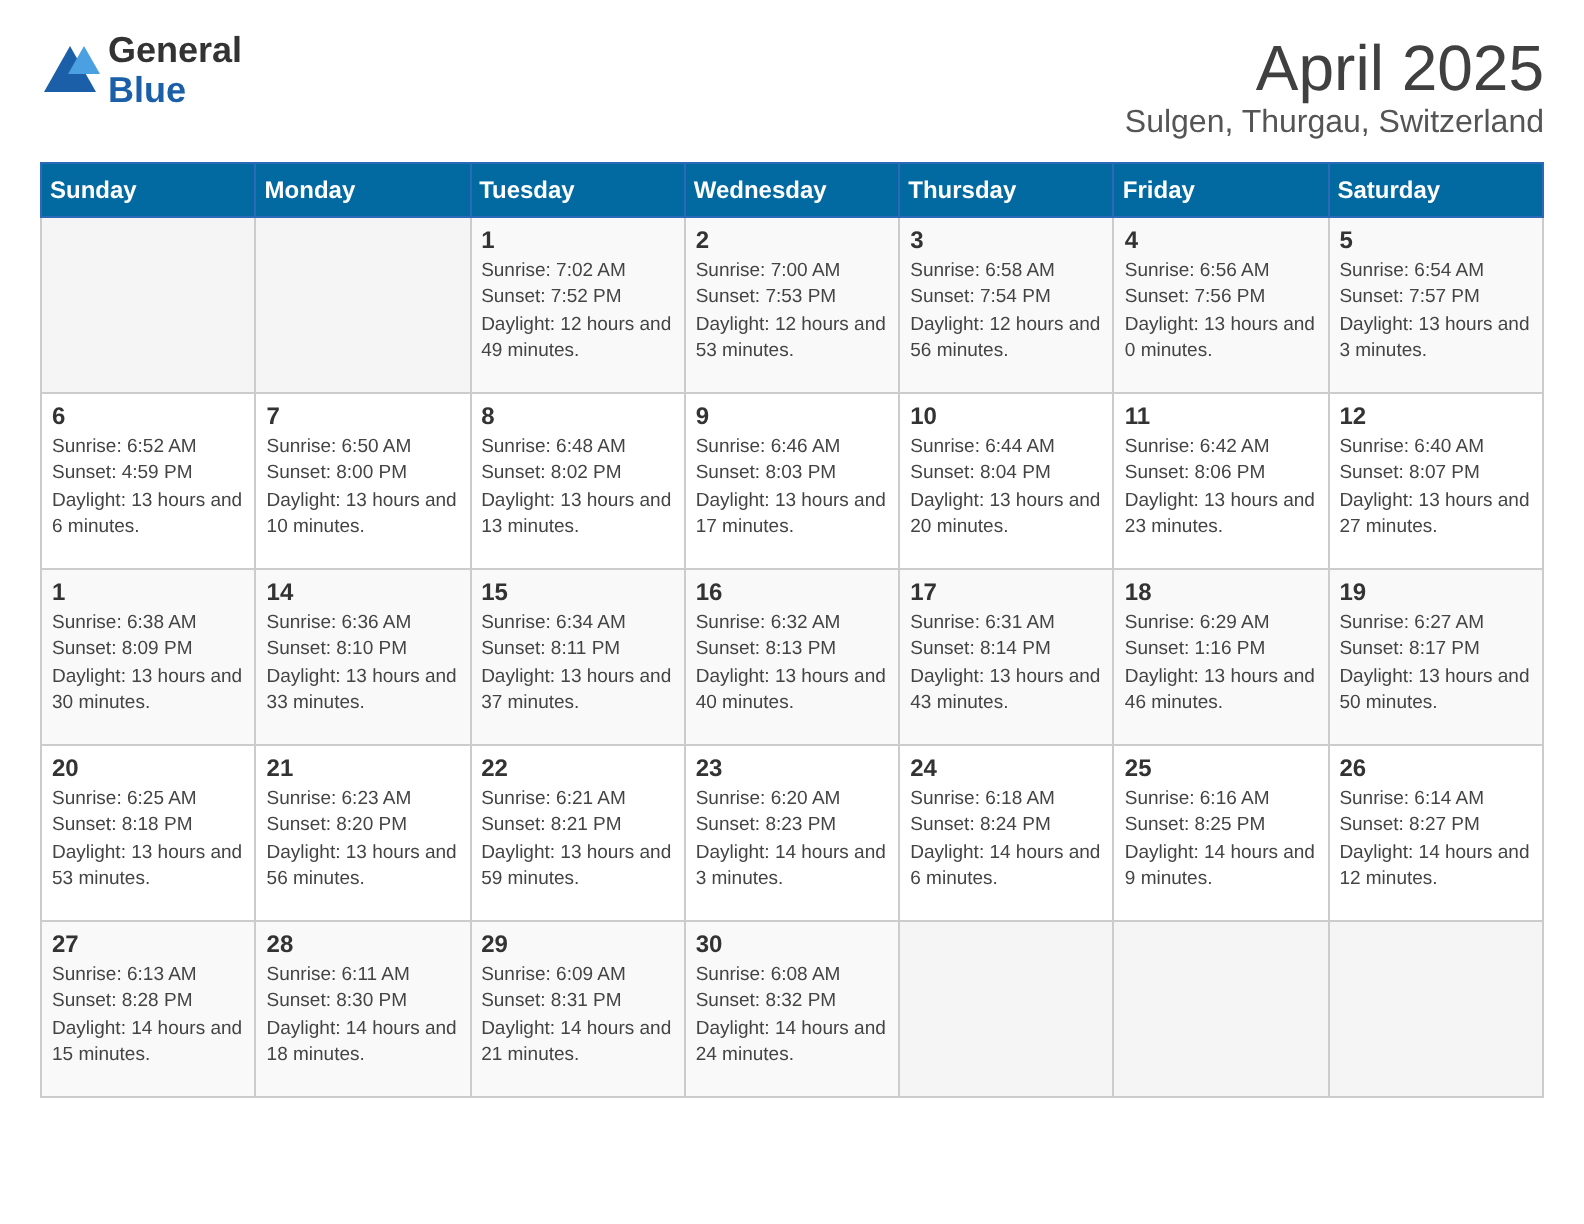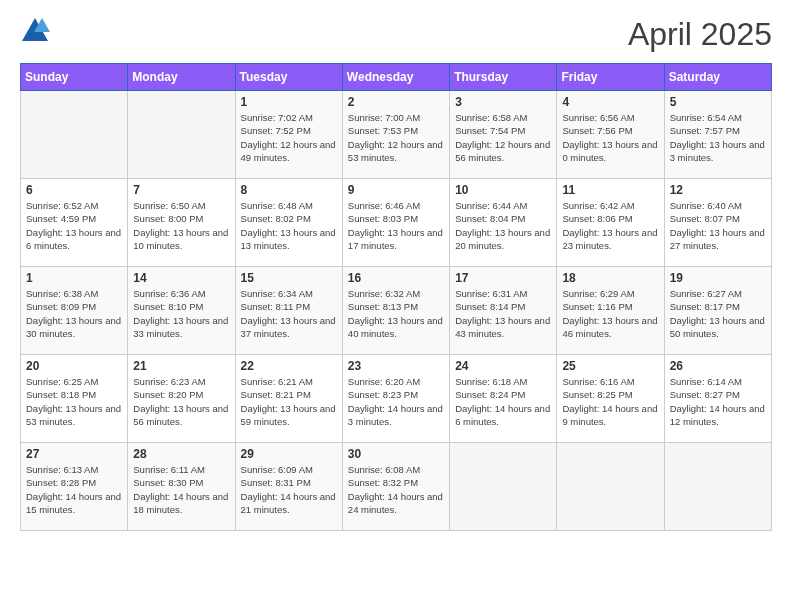--- a/index.html
+++ b/index.html
@@ -52,21 +52,21 @@
     .title-location {
       font-size: 16px;
       color: #555;
     }
     table {
       width: 100%;
       border-collapse: collapse;
       table-layout: fixed;
     }
     thead th {
-      background: #8b5cf6;
+      background: #0369a1;
       color: #fff;
       font-size: 12px;
       font-weight: bold;
       padding: 6px 4px;
       text-align: left;
       border: 1px solid #2a6ab8;
     }
     tbody td {
       vertical-align: top;
       border: 1px solid #ccc;
@@ -99,23 +99,28 @@
 </head>
 <body>
 
 <div class="page">
   <div class="header">
     <div class="logo">
       <svg class="logo-icon" viewBox="0 0 30 30">
         <polygon points="15,2 28,25 2,25" fill="#1a5fa8"></polygon>
         <polygon points="22,2 30,16 14,16" fill="#4aa0e0"></polygon>
       </svg>
+      <div class="logo-text">
+        <span class="logo-general">General</span>
+        <span class="logo-blue">Blue</span>
+      </div>
     </div>
     <div class="title-block">
       <div class="title-month">April 2025</div>
+      <div class="title-location">Sulgen, Thurgau, Switzerland</div>
     </div>
   </div>
 
   <table>
     <thead>
       <tr>
         <th>Sunday</th>
         <th>Monday</th>
         <th>Tuesday</th>
         <th>Wednesday</th>

